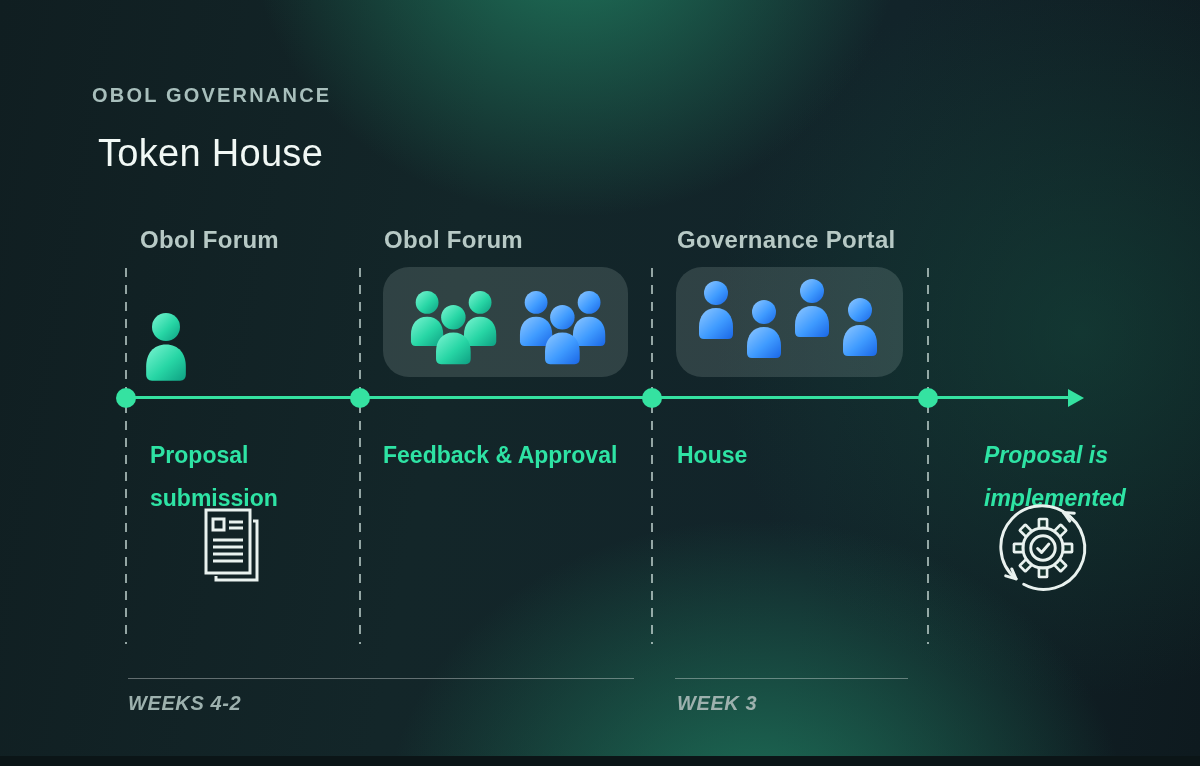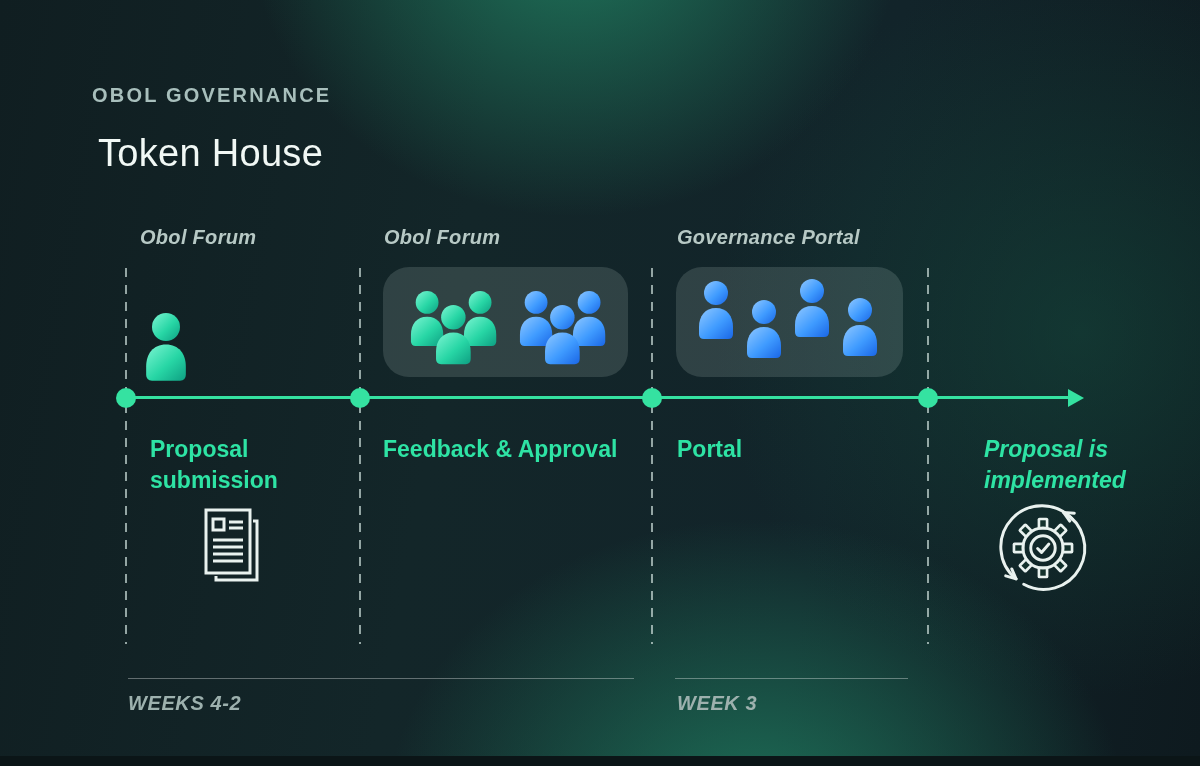--- a/index.html
+++ b/index.html
@@ -9,29 +9,29 @@
     background-color:#0e1b1e;
     background-image:
       radial-gradient(480px 430px at 48% -10%, rgba(33,132,100,0.85), rgba(33,132,100,0) 68%),
       radial-gradient(560px 450px at 63% 108%, rgba(31,124,95,0.85), rgba(31,124,95,0) 66%),
       radial-gradient(520px 520px at 90% 44%, rgba(22,84,67,0.45), rgba(22,84,67,0) 70%),
       linear-gradient(100deg,#101e21 0%,#132629 38%,#12242a 68%,#0e1a1f 100%);
   }
   .abs{position:absolute;}
   .eyebrow{left:92px;top:84px;font-size:20px;font-weight:600;letter-spacing:2.2px;color:#a8bfbc;}
   .title{left:90px;top:124px;font-size:38px;font-weight:500;color:#f1f8f5;margin:8px;letter-spacing:0.3px;}
-  .platform{top:226px;font-size:20px;font-style:italic;font-weight:600;color:#b7c9c5;letter-spacing:0.3px;}
+  .platform{top:226px;font-size:24px;font-weight:600;color:#b7c9c5;letter-spacing:0.3px;}
   .sep{top:268px;height:376px;width:2px;
        background:repeating-linear-gradient(to bottom, rgba(198,216,212,0.72) 0 9px, transparent 9px 17px);}
   .card{top:267px;height:110px;border-radius:26px;background:rgba(213,233,227,0.15);}
   .tl-line{left:126px;top:396px;width:946px;height:3px;background:#35e2a1;border-radius:2px;}
   .tl-arrow{left:1068px;top:389px;width:0;height:0;border-left:16px solid #35e2a1;
             border-top:9px solid transparent;border-bottom:9px solid transparent;}
   .tl-dot{top:388px;width:20px;height:20px;border-radius:50%;background:#35e2a1;}
-  .stage-title{top:434px;font-size:23px;line-height:31px;font-weight:700;color:#2ee3a4;white-space:pre-line;}
+  .stage-title{top:434px;font-size:23px;line-height:43px;font-weight:700;color:#2ee3a4;white-space:pre-line;}
   .stage-title.em{font-style:italic;margin-left:32px;}
   .stage-body{top:509px;font-size:21.5px;line-height:30px;font-weight:400;color:#eef5f2;white-space:pre-line;}
   .rule{top:678px;height:1px;background:rgba(255,255,255,0.34);}
   .week{top:692px;font-size:20px;font-style:italic;font-weight:700;letter-spacing:0.6px;color:#9db1ae;}
   .icon-line{stroke:#e9f2ef;fill:none;stroke-width:3;}
 </style>
 </head>
 <body>
 
 <div class="canvas">
@@ -100,21 +100,21 @@
   <div class="abs tl-line"></div>
   <div class="abs tl-arrow"></div>
   <div class="abs tl-dot" style="left:116px"></div>
   <div class="abs tl-dot" style="left:350px"></div>
   <div class="abs tl-dot" style="left:642px"></div>
   <div class="abs tl-dot" style="left:918px"></div>
 
   <div class="abs stage-title" style="left:150px">Proposal
 submission</div>
   <div class="abs stage-title" style="left:383px">Feedback &amp; Approval</div>
-  <div class="abs stage-title" style="left:677px">Portal</div>
+  <div class="abs stage-title" style="left:677px">House</div>
   <div class="abs stage-title em" style="left:952px">Proposal is
 implemented</div>
 
 
   <svg class="abs" style="left:202px;top:506px" width="58" height="78" viewBox="0 0 58 78">
     <g class="icon-line">
       <path d="M51 15 h4 v59 h-41 v-4"></path>
       <rect x="4" y="4" width="44" height="63"></rect>
       <rect x="11" y="13" width="11" height="11"></rect>
       <line x1="27" y1="16" x2="41" y2="16"></line>

